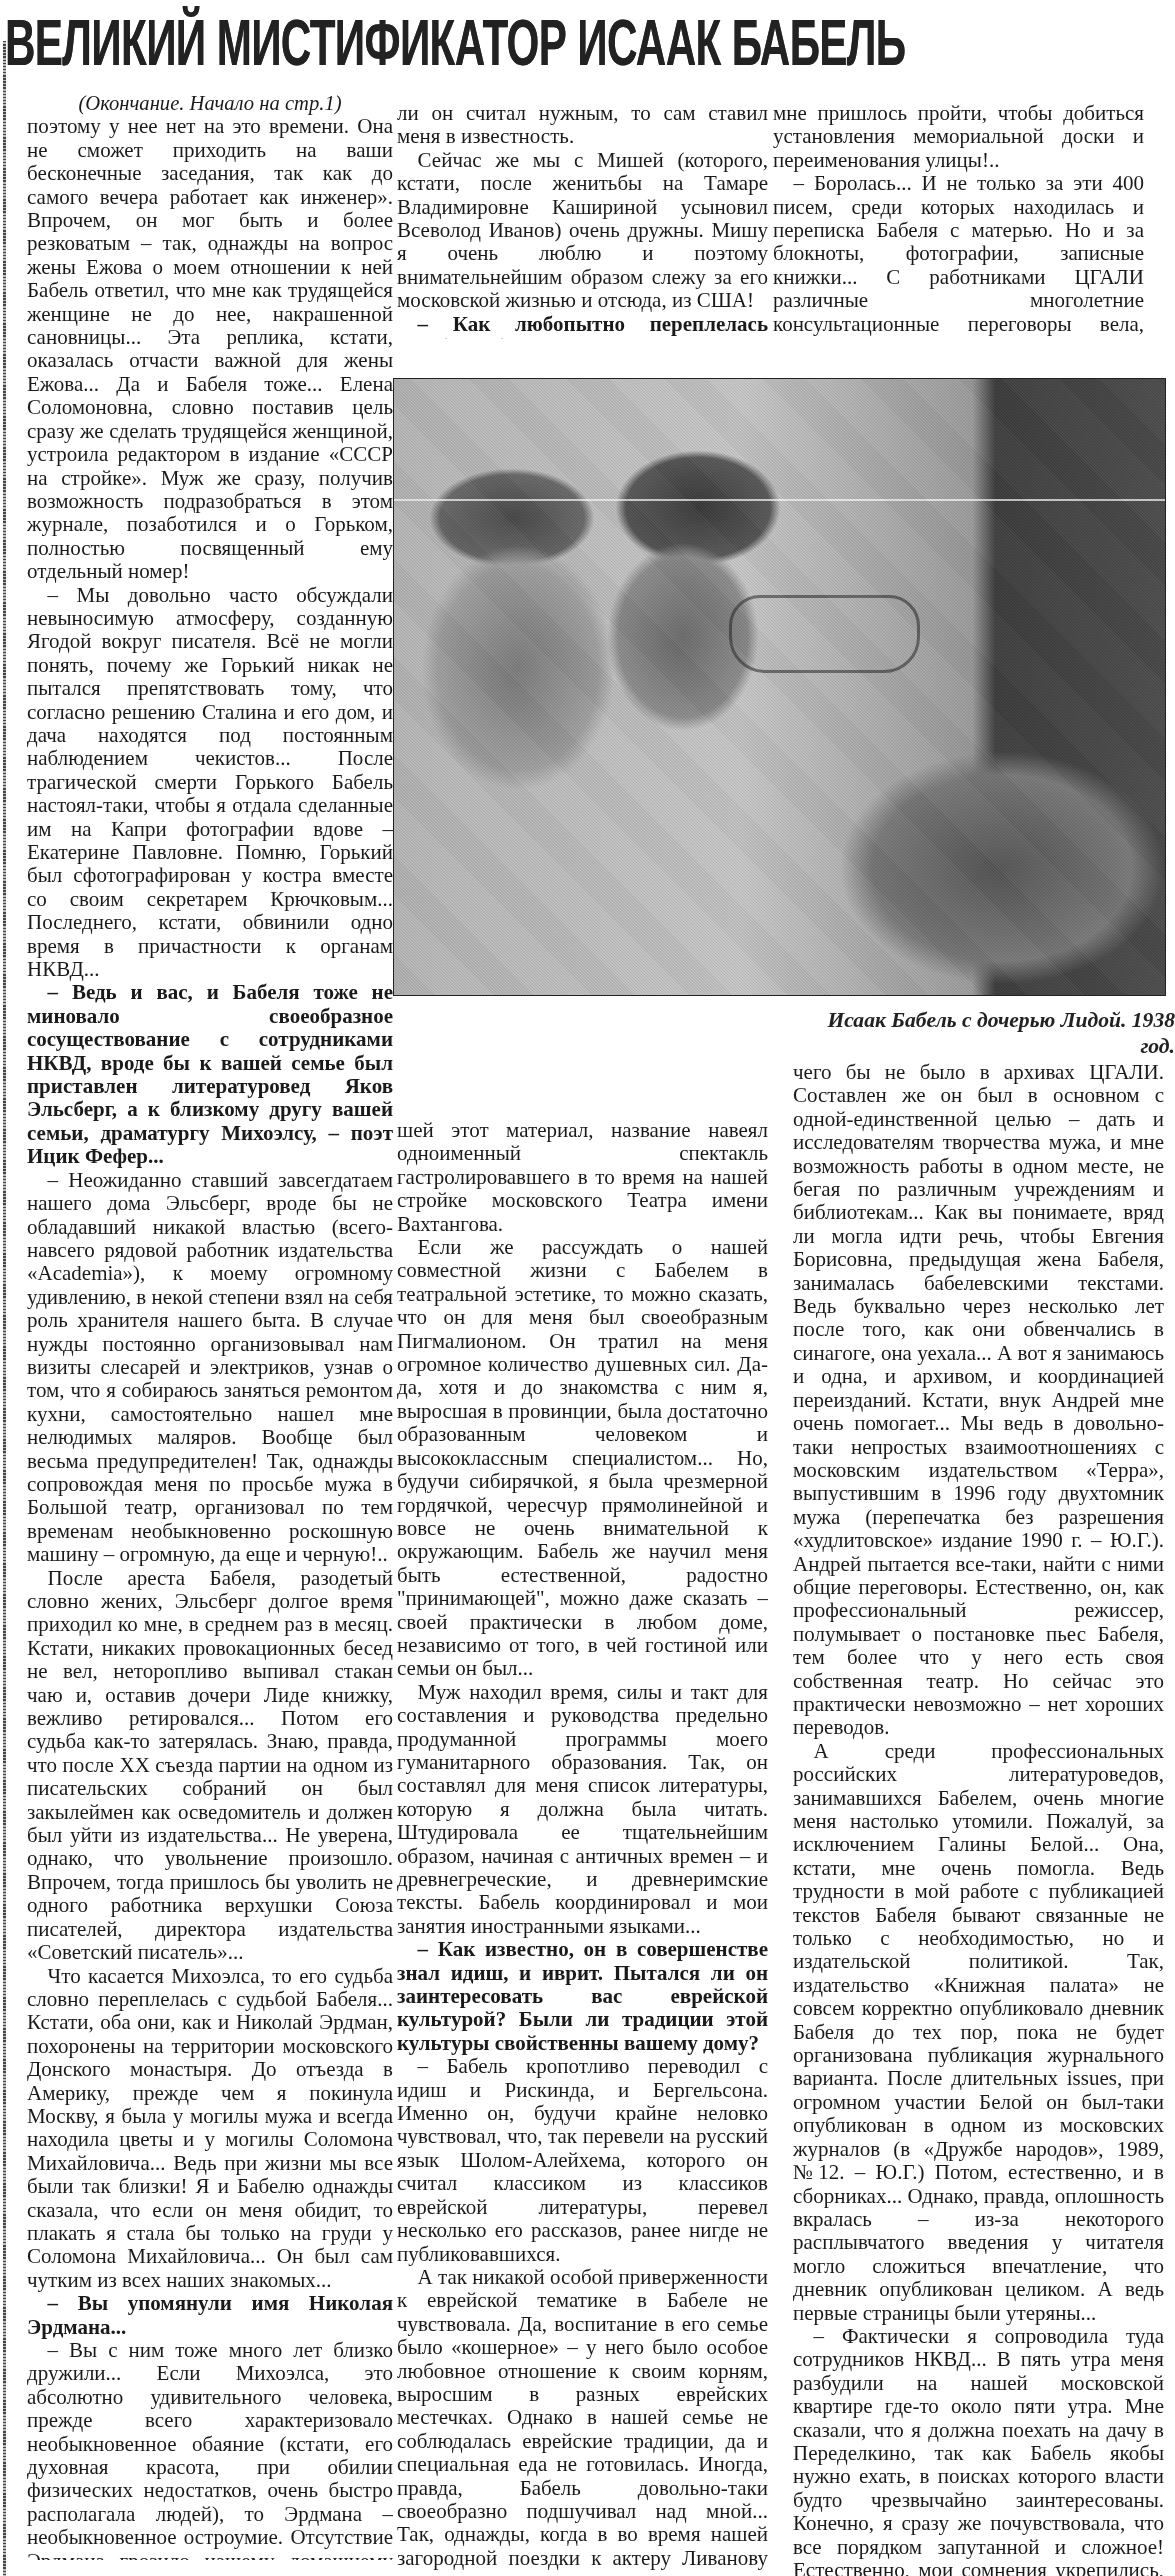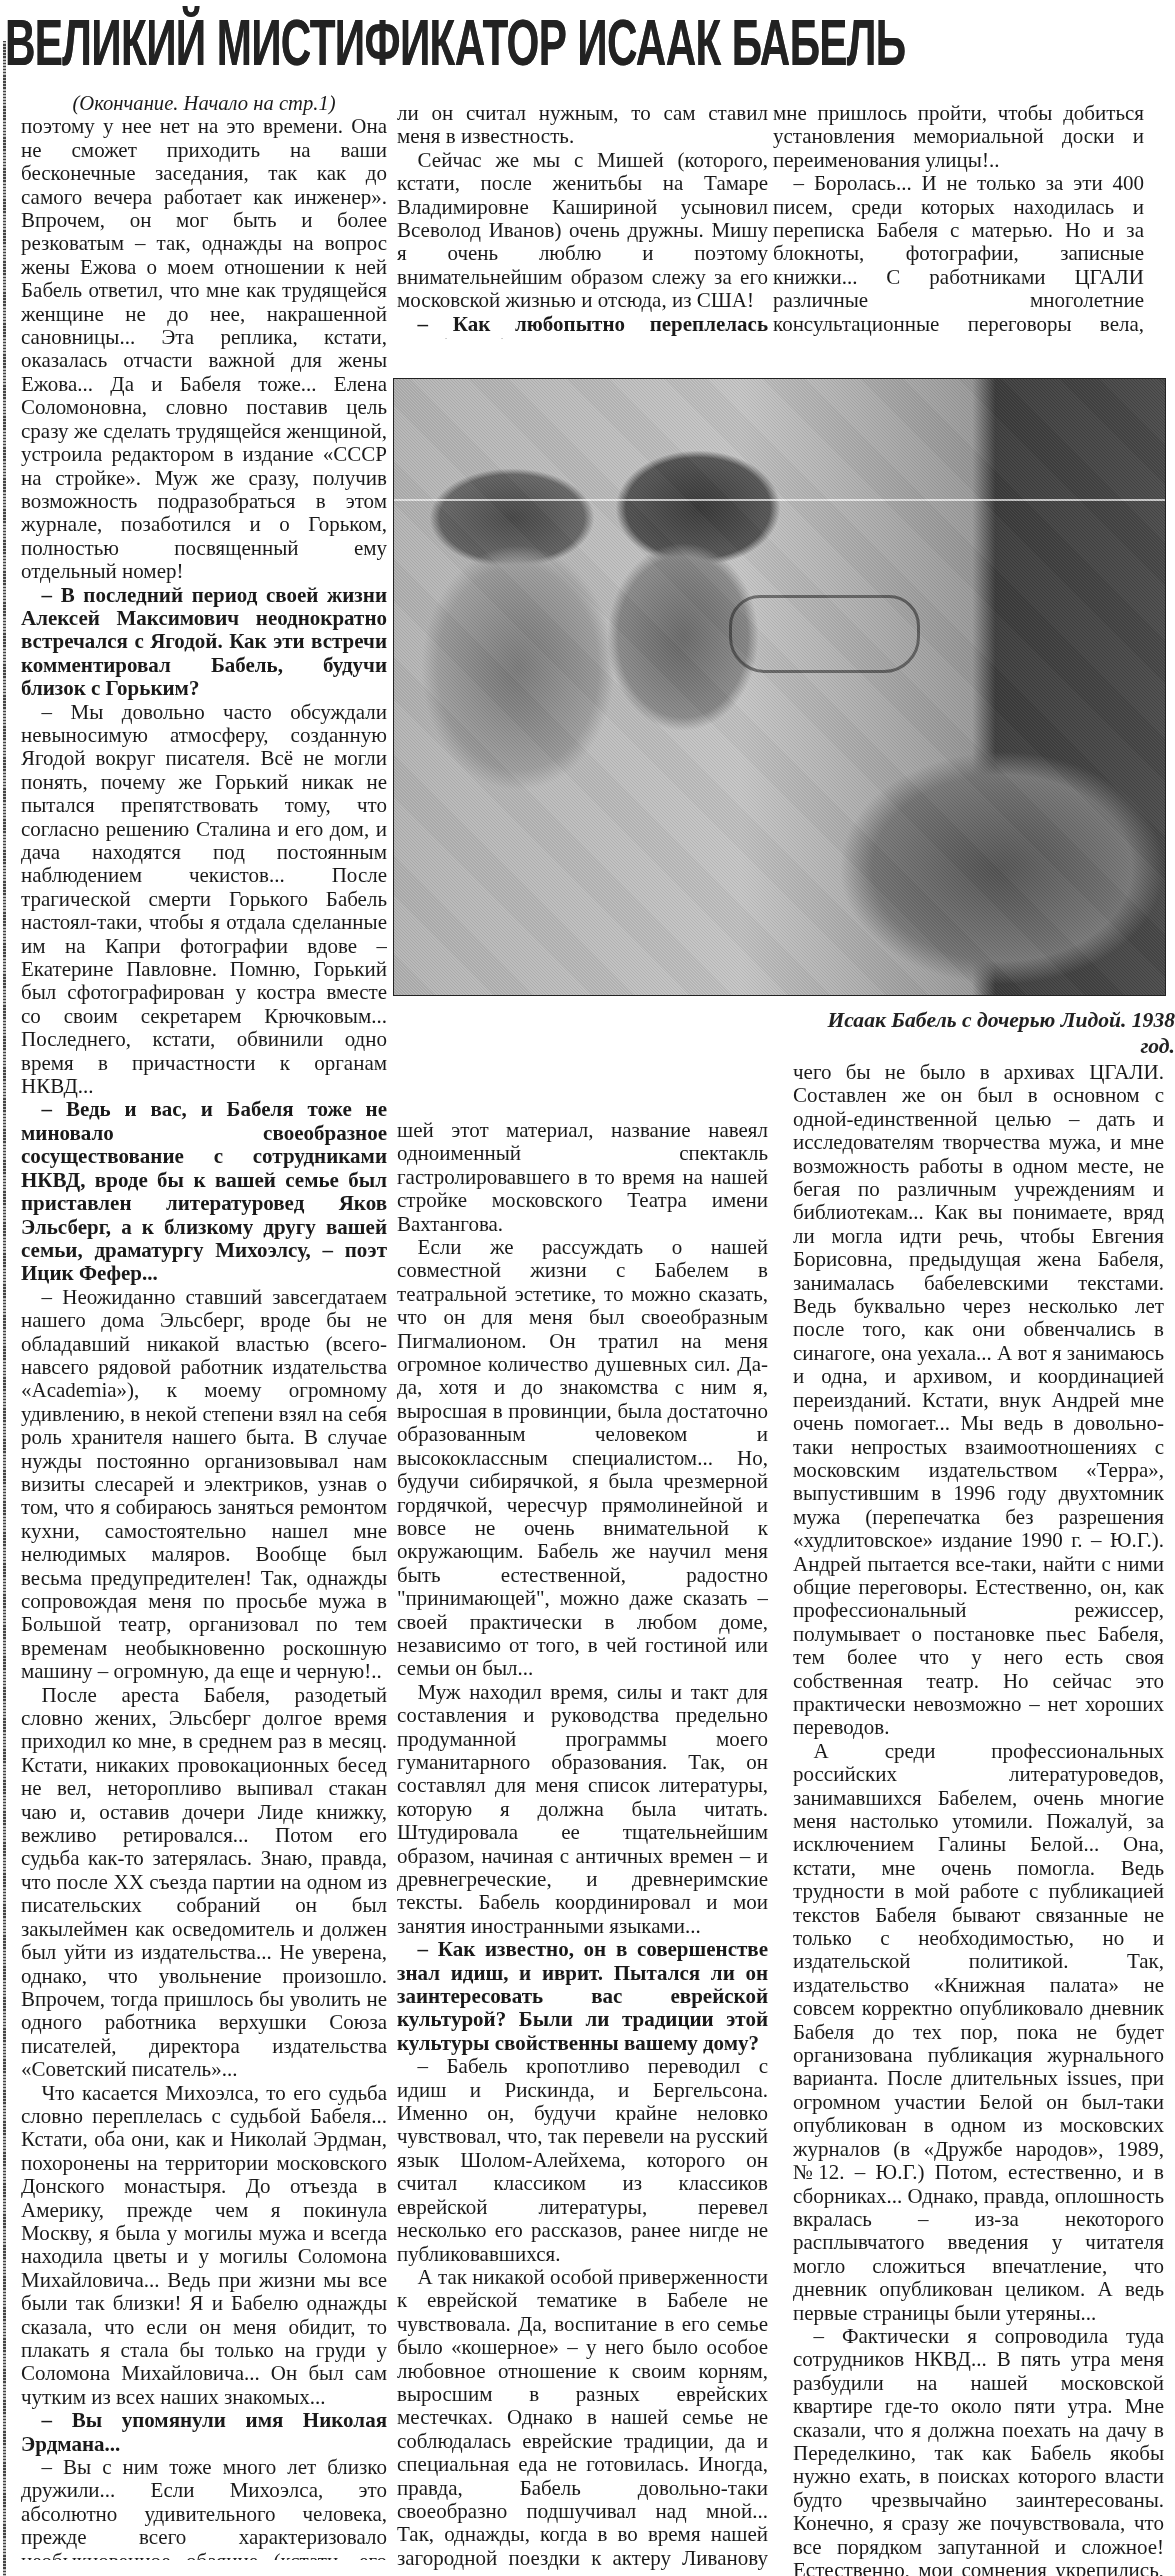--- a/index.html
+++ b/index.html
@@ -15,21 +15,21 @@
     position: absolute; left: 5.2px; top: 10.3px; width: 1164px; height: 67px;
     font-family: "Liberation Sans", "DejaVu Sans", sans-serif; font-weight: bold;
     font-size: 64px; line-height: 67px; letter-spacing: -1px;
     transform: scaleX(0.66); transform-origin: left top; white-space: nowrap;
     color: #222; text-shadow: 0 0 0.5px #555;
   }
   .col { position: absolute; font-size: 21px; line-height: 23.4px; text-align: justify; hyphens: manual; }
   .col p { margin: 0; text-indent: 20.6px; }
   .col p.q { font-weight: bold; }
   .col p.noindent { text-indent: 0; }
-  .col1 { left: 21px; top: 92px; width: 366px; height: 2468px; overflow: hidden; }
+  .col1 { left: 27px; top: 92px; width: 366px; height: 2468px; overflow: hidden; }
   .col2-top { left: 397px; top: 102px; width: 371px; height: 237px; overflow: hidden; }
   .col3-top { left: 773px; top: 102px; width: 371px; height: 237px; overflow: hidden; }
   .col2-bot { left: 397px; top: 1119px; width: 371px; height: 1497px; overflow: hidden; }
   .col3-bot { left: 793px; top: 1061px; width: 371px; height: 1649px; overflow: hidden; }
   .cont-note { font-style: italic; text-align: center; text-indent: 0 !important; font-size: 20.6px; }
   .photo {
     position: absolute; left: 393px; top: 378px; width: 773px; height: 618px;
     border: 1.5px solid #222; box-sizing: border-box; overflow: hidden;
     background:
       radial-gradient(ellipse 108px 134px at 289px 258px, #6a6a6a 0%, #8a8a8a 60%, transparent 70%),
@@ -57,21 +57,20 @@
 <body>
 
 <div class="left-rule"></div>
 
 <div class="headline">ВЕЛИКИЙ МИСТИФИКАТОР ИСААК БАБЕЛЬ</div>
 
 <div class="col col1">
   <p class="cont-note">(Окончание. Начало на стр.1)</p>
   <div>
       <p class="noindent">поэтому у нее нет на это времени. Она не сможет приходить на ваши бесконечные заседания, так как до самого вечера работает как инженер». Впрочем, он мог быть и более резковатым – так, однажды на вопрос жены Ежова о моем отношении к ней Бабель ответил, что мне как трудящейся женщине не до нее, накрашенной сановницы... Эта реплика, кстати, оказалась отчасти важной для жены Ежова... Да и Бабеля тоже... Елена Соломоновна, словно поставив цель сразу же сделать трудящейся женщиной, устроила редактором в издание «СССР на стройке». Муж же сразу, получив возможность подразобраться в этом журнале, позаботился и о Горьком, полностью посвященный ему отдельный номер!</p>
-      <p class="q">– В последний период своей жизни Алексей Максимович неоднократно встречался с Ягодой. Как эти встречи комментировал Бабель, будучи близок с Горьким?</p>
       <p>– Мы довольно часто обсуждали невыносимую атмосферу, созданную Ягодой вокруг писателя. Всё не могли понять, почему же Горький никак не пытался препятствовать тому, что согласно решению Сталина и его дом, и дача находятся под постоянным наблюдением чекистов... После трагической смерти Горького Бабель настоял-таки, чтобы я отдала сделанные им на Капри фотографии вдове – Екатерине Павловне. Помню, Горький был сфотографирован у костра вместе со своим секретарем Крючковым... Последнего, кстати, обвинили одно время в причастности к органам НКВД...</p>
       <p class="q">– Ведь и вас, и Бабеля тоже не миновало своеобразное сосуществование с сотрудниками НКВД, вроде бы к вашей семье был приставлен литературовед Яков Эльсберг, а к близкому другу вашей семьи, драматургу Михоэлсу, – поэт Ицик Фефер...</p>
       <p>– Неожиданно ставший завсегдатаем нашего дома Эльсберг, вроде бы не обладавший никакой властью (всего-навсего рядовой работник издательства «Academia»), к моему огромному удивлению, в некой степени взял на себя роль хранителя нашего быта. В случае нужды постоянно организовывал нам визиты слесарей и электриков, узнав о том, что я собираюсь заняться ремонтом кухни, самостоятельно нашел мне нелюдимых маляров. Вообще был весьма предупредителен! Так, однажды сопровождая меня по просьбе мужа в Большой театр, организовал по тем временам необыкновенно роскошную машину – огромную, да еще и черную!..</p>
       <p>После ареста Бабеля, разодетый словно жених, Эльсберг долгое время приходил ко мне, в среднем раз в месяц. Кстати, никаких провокационных бесед не вел, неторопливо выпивал стакан чаю и, оставив дочери Лиде книжку, вежливо ретировался... Потом его судьба как-то затерялась. Знаю, правда, что после XX съезда партии на одном из писательских собраний он был закылеймен как осведомитель и должен был уйти из издательства... Не уверена, однако, что увольнение произошло. Впрочем, тогда пришлось бы уволить не одного работника верхушки Союза писателей, директора издательства «Советский писатель»...</p>
       <p>Что касается Михоэлса, то его судьба словно переплелась с судьбой Бабеля... Кстати, оба они, как и Николай Эрдман, похоронены на территории московского Донского монастыря. До отъезда в Америку, прежде чем я покинула Москву, я была у могилы мужа и всегда находила цветы и у могилы Соломона Михайловича... Ведь при жизни мы все были так близки! Я и Бабелю однажды сказала, что если он меня обидит, то плакать я стала бы только на груди у Соломона Михайловича... Он был сам чутким из всех наших знакомых...</p>
       <p class="q">– Вы упомянули имя Николая Эрдмана...</p>
       <p>– Вы с ним тоже много лет близко дружили... Если Михоэлса, это абсолютно удивительного человека, прежде всего характеризовало необыкновенное обаяние (кстати, его духовная красота, при обилии физических недостатков, очень быстро располагала людей), то Эрдмана – необыкновенное остроумие. Отсутствие Эрдмана грозило нашему домашнему застолью потерей остроты беседы...</p>
     </div>
 </div>
 

